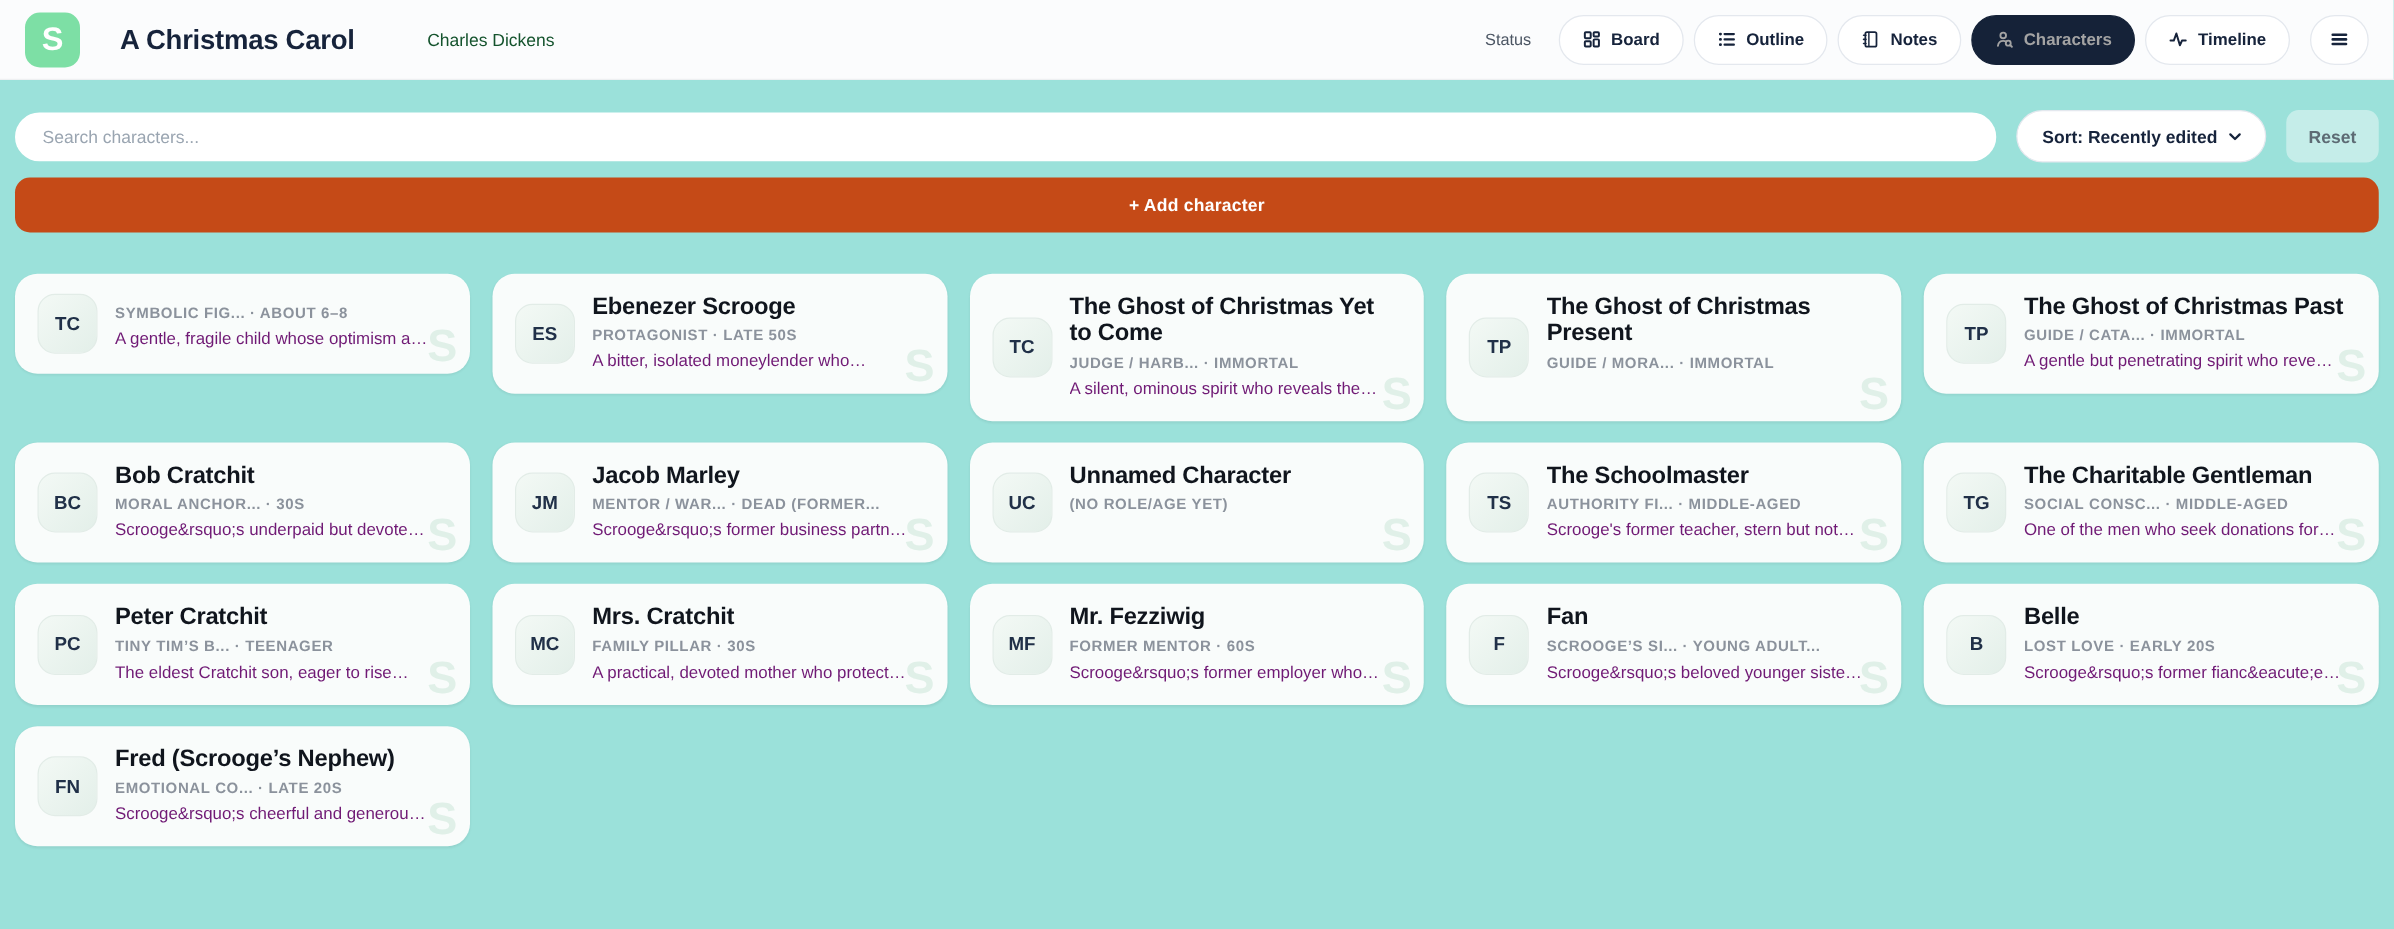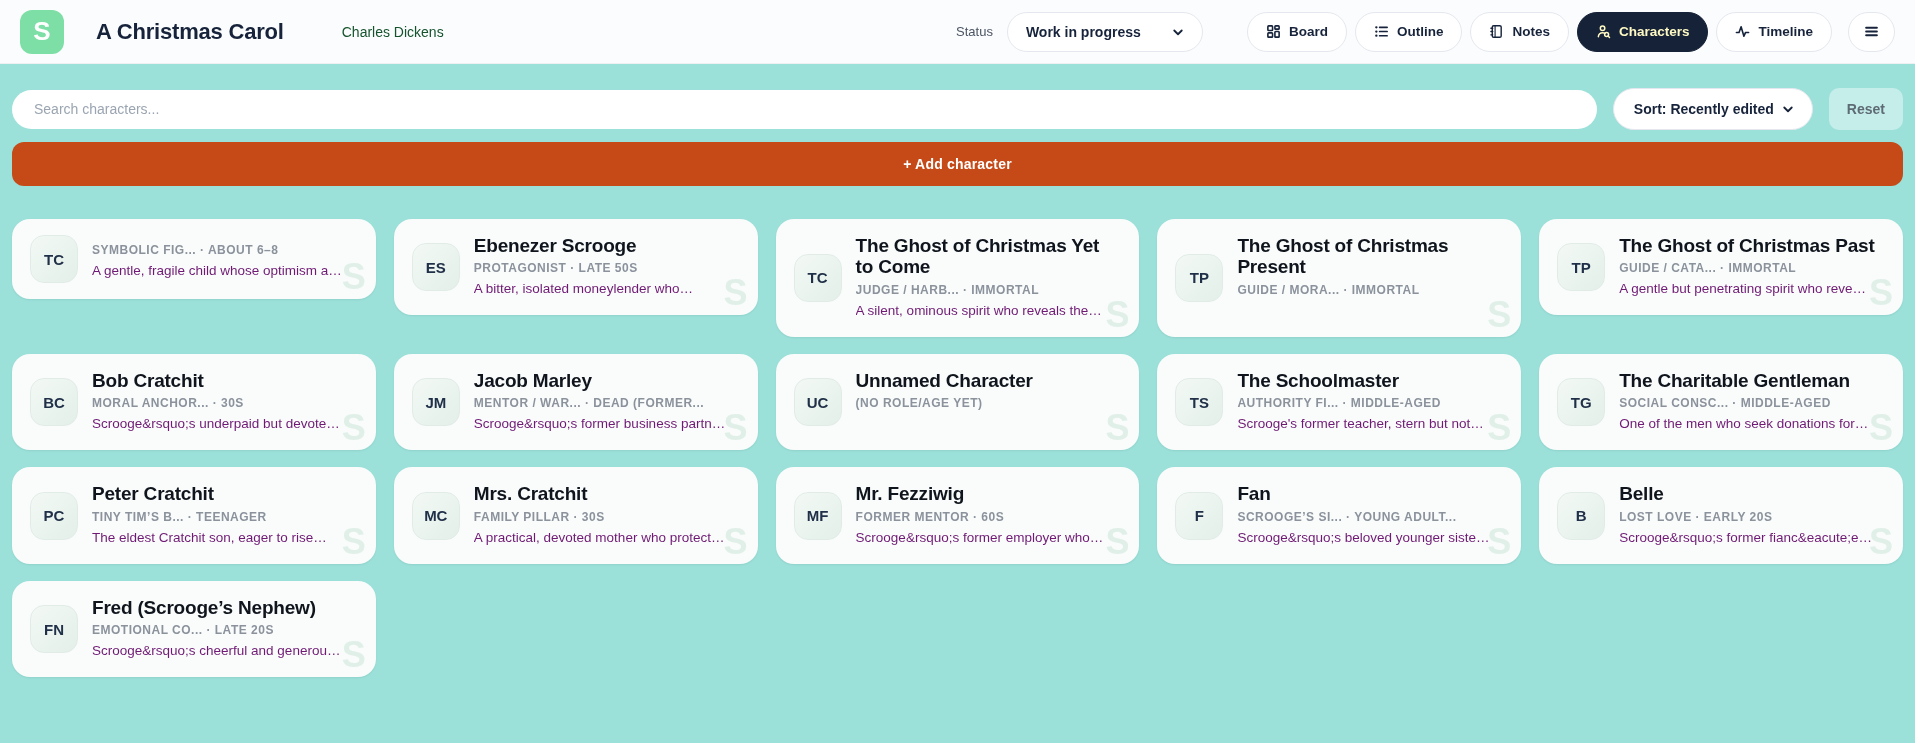--- a/index.html
+++ b/index.html
@@ -20,21 +20,21 @@
   .book-author { font-size:14px; color:#14532d; margin-left:58px; }
   .header-right { margin-left:auto; display:flex; align-items:center; gap:8px; }
   .status-label { font-size:13px; color:#4b5563; margin-right:6px; }
   .pill {
     display:inline-flex; align-items:center; gap:8px; background:#fff;
     border:1px solid #e4e8ee; border-radius:9999px; height:40px; padding:0 18px;
     font-size:13.5px; font-weight:700; color:#16233b; cursor:pointer;
     font-family:"Liberation Sans", sans-serif; white-space:nowrap;
   }
   .status-pill { width:196px; justify-content:space-between; font-weight:600; font-size:14px; margin-right:28px; }
-  .nav-pill.active { background:#152238; border-color:#152238; color:#fef9c3; }
+  .nav-pill.active { background:#152238; border-color:#152238; color:#a3a3a3; }
   .nav-pill .ic, .status-pill .ic, .menu-pill .ic { display:inline-flex; }
   .menu-pill { padding:0 14px; margin-left:8px; }
   svg { display:block; }
 
   
   .content { padding:24px 12px 0; }
   .toolbar { display:flex; gap:16px; align-items:center; }
   .search-input {
     flex:1; height:39px; border:none; border-radius:9999px; background:#fff;
     padding:0 22px; font-size:14px; color:#16233b; outline:none;
@@ -88,28 +88,20 @@
 
 <header class="header">
   <div class="logo">
     <span>S</span>
   </div>
   <div class="book-title">A Christmas Carol</div>
   <div class="book-author">Charles Dickens</div>
 
   <div class="header-right">
     <span class="status-label">Status</span>
-    <div class="pill status-pill">
-      <span>Work in progress</span>
-      <span class="ic">
-        <svg width="12" height="12" viewBox="0 0 16 16" fill="none" stroke="#16233b" stroke-width="2.4" stroke-linecap="round" stroke-linejoin="round">
-            <path d="M3 6l5 5 5-5"></path>
-          </svg>
-      </span>
-    </div>
 
     <nav style="display:flex; gap:8px; margin-left:8px;">
         <button class="pill nav-pill">
           <span class="ic">
             <svg width="15" height="15" viewBox="0 0 16 16" fill="none" stroke="currentColor" stroke-width="1.7">
               <rect x="2" y="2" width="5" height="5" rx="0.8"></rect>
               <rect x="9.5" y="2" width="4.5" height="3.5" rx="0.8"></rect>
               <rect x="2" y="9.5" width="5" height="4.5" rx="0.8"></rect>
               <rect x="9.5" y="8" width="4.5" height="6" rx="0.8"></rect>
             </svg>

